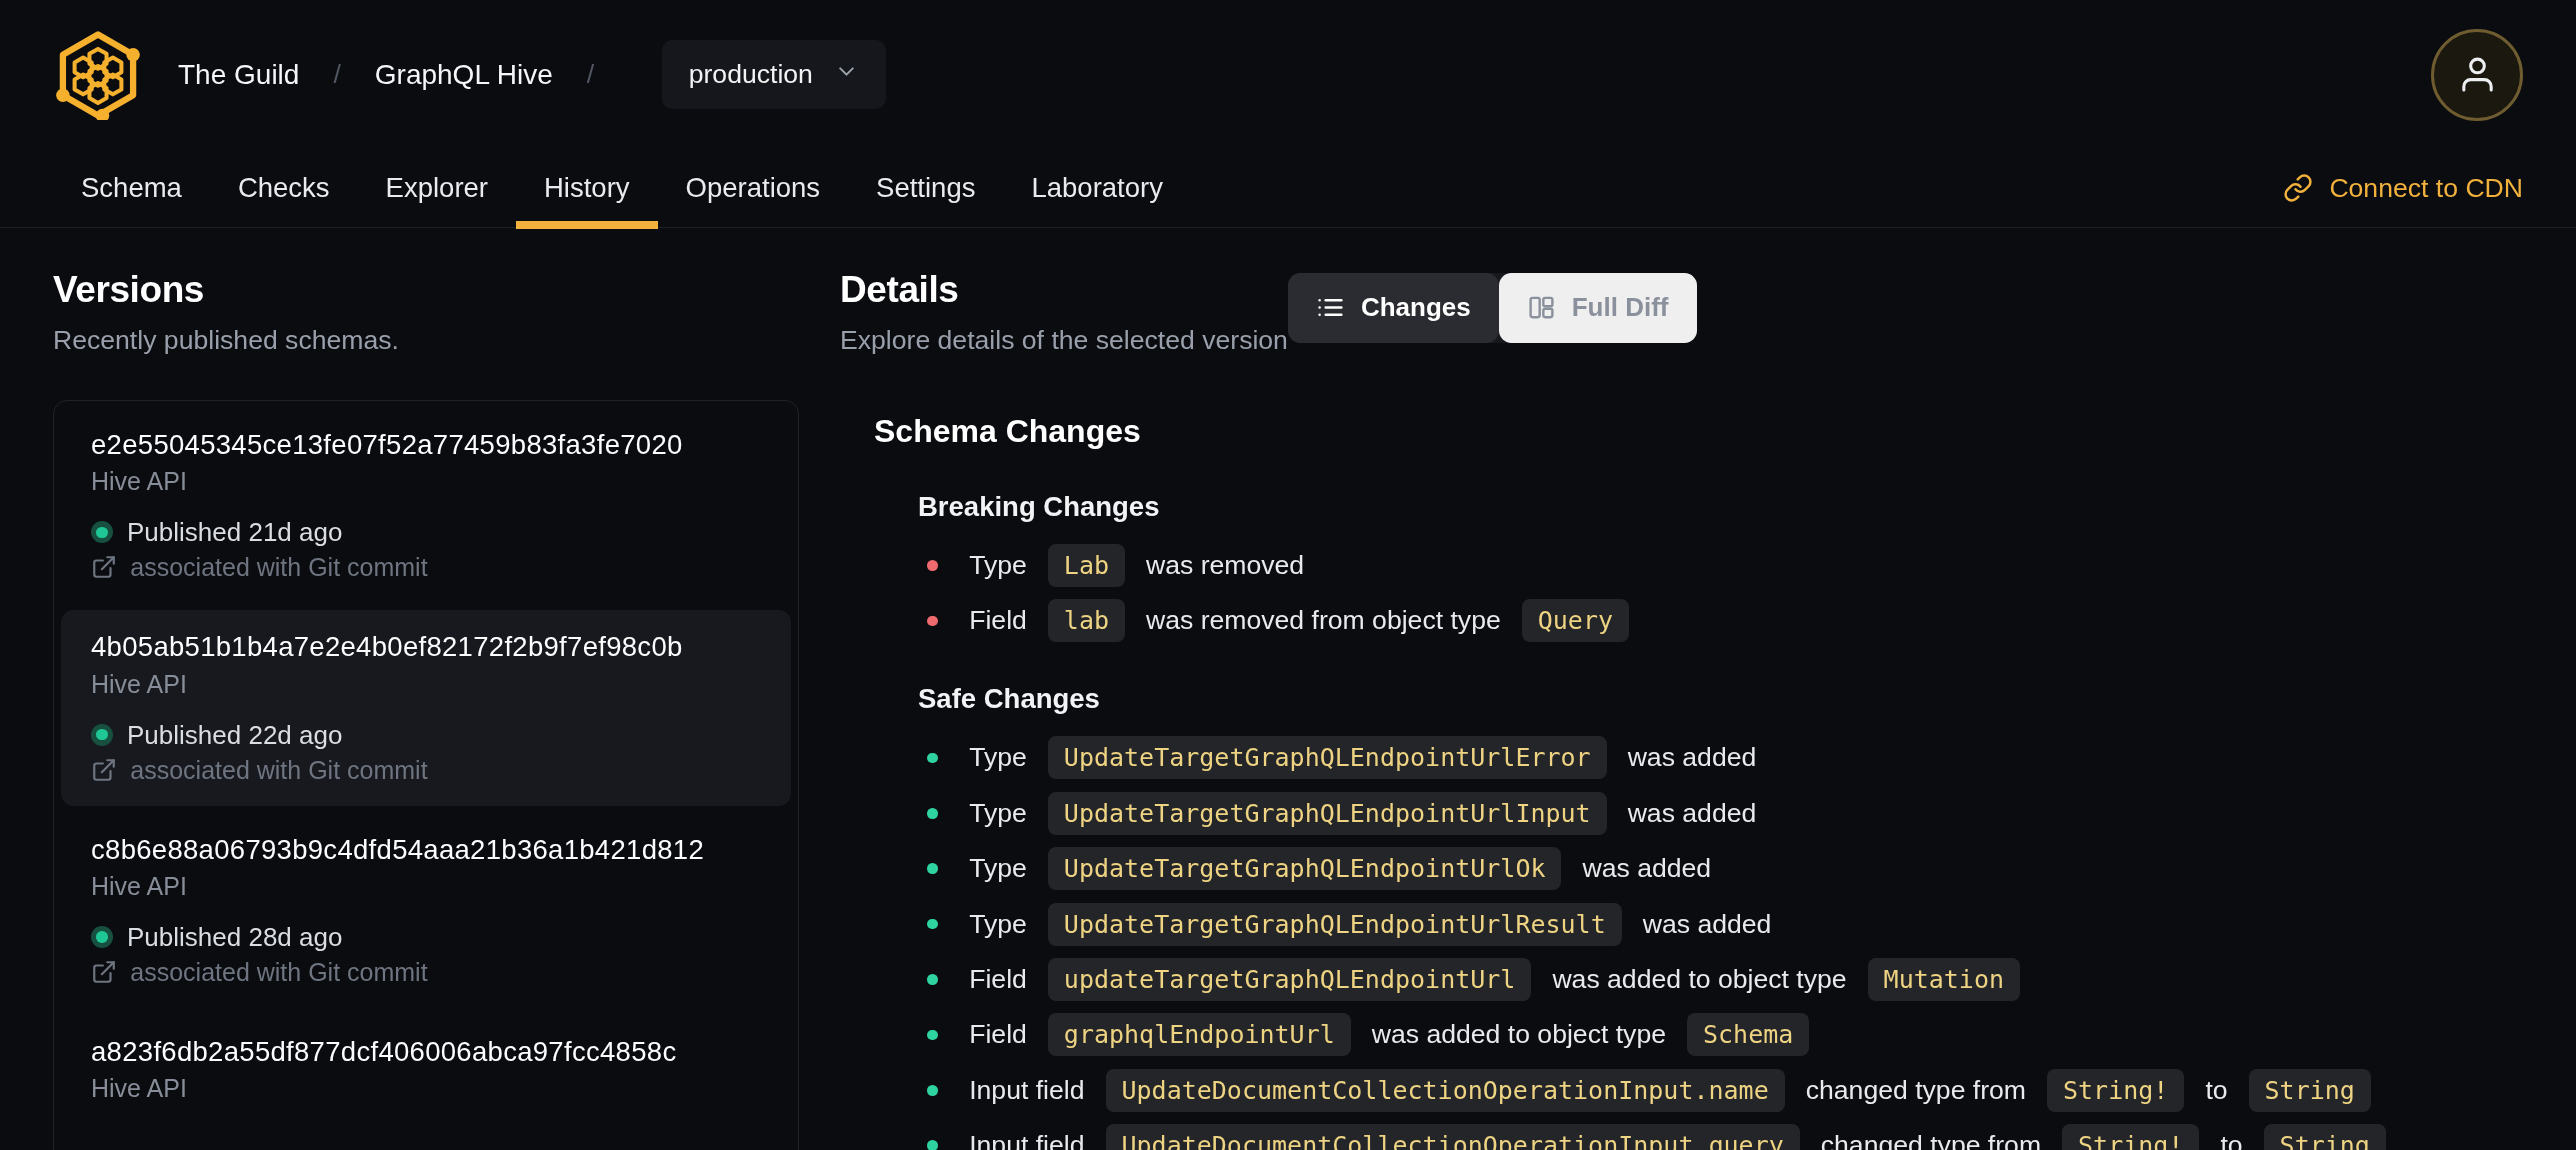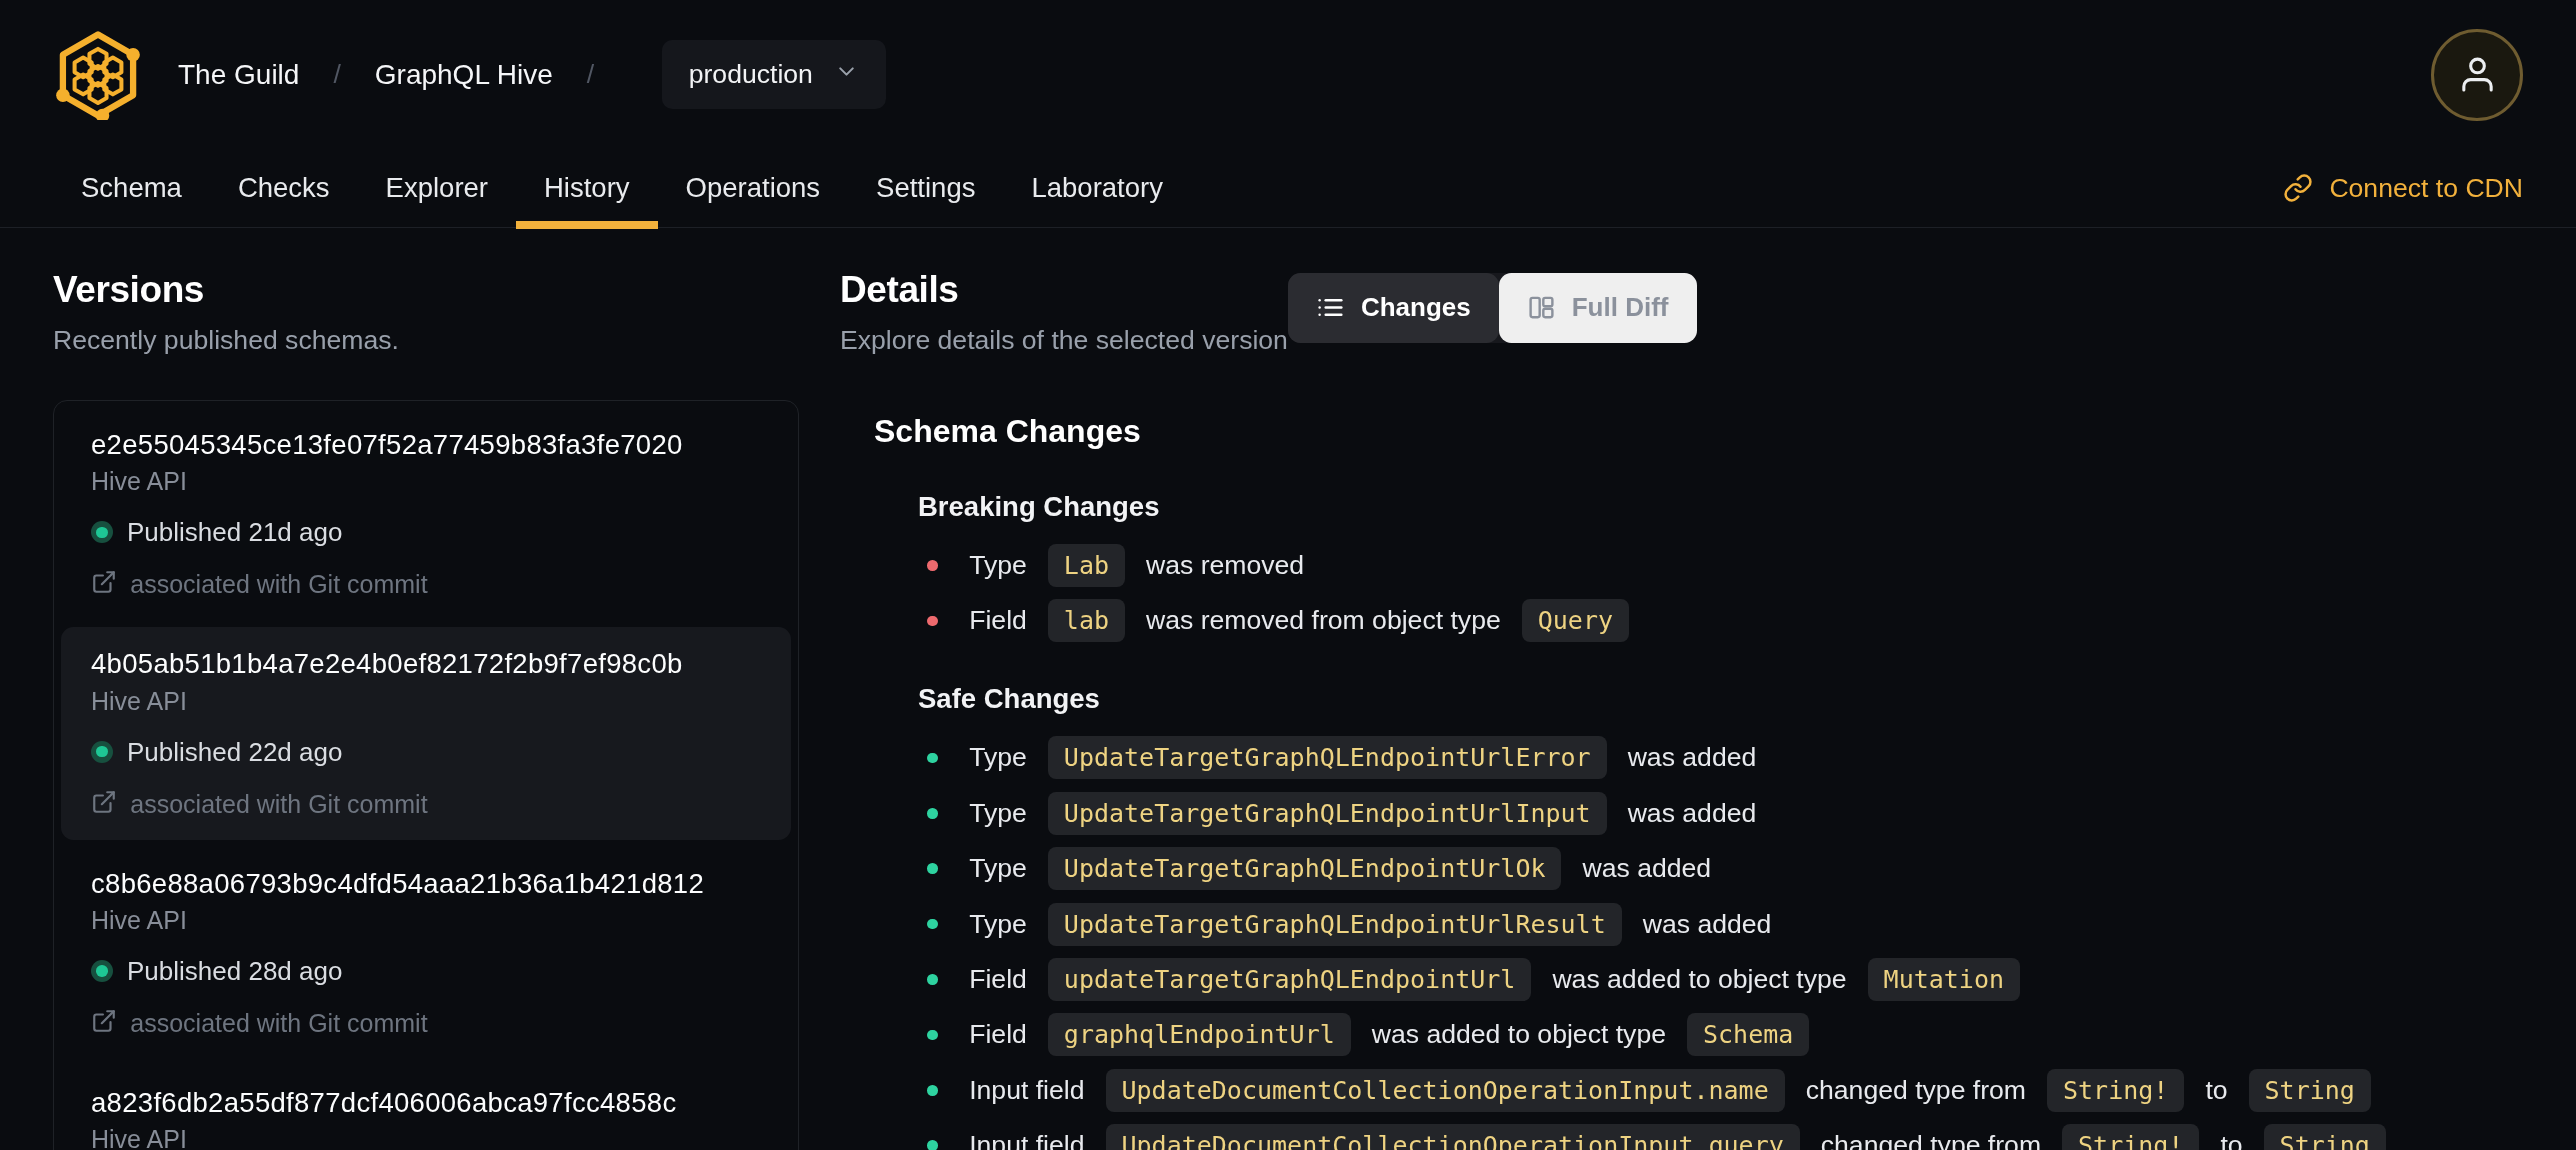--- a/index.html
+++ b/index.html
@@ -41,21 +41,21 @@
     height:895px; padding:0; overflow:hidden; }
   .version-card { margin:7px; border-radius:12.4px; padding:21px 30px; cursor:pointer; }
   .version-card.selected { background:#17191e; }
   .v-hash { font-size:27.5px; font-weight:500; color:#fcfdfe; line-height:32px; letter-spacing:0.3px; }
   .v-service { margin-top:5.3px; font-size:25px; color:#888e99; line-height:30px; }
   .v-status { margin-top:21px; display:flex; align-items:center; gap:14px;
     font-size:26px; color:#dadde2; line-height:30px; }
   .dot { width:22px; height:22px; border-radius:50%; background:#17503f;
     display:flex; align-items:center; justify-content:center; flex:none; }
   .dot i { width:11.5px; height:11.5px; border-radius:50%; background:#1ec795; }
-  .v-git { margin-top:22px; display:flex; align-items:flex-start; gap:13.3px;
+  .v-git { margin-top:5px; display:flex; align-items:center; gap:13.3px;
     font-size:25px; color:#6e7580; line-height:30px; cursor:pointer; }
   .v-git svg { width:26px; height:26px; stroke:#6e7580; flex:none; }
 
   .details-col { flex:1; min-width:0; }
   .details-header { display:flex; justify-content:flex-start; align-items:flex-start; }
 
   .toggle-group { display:flex; background:#17181d; border-radius:12.4px; margin-top:3.5px; }
   .toggle-btn { display:flex; align-items:center; gap:16px; padding:19.5px 28px;
     border-radius:12.4px; font-size:26px; font-weight:600; color:#8b919c; cursor:pointer; }
   .toggle-btn.active { background:#2b2c31; color:#ffffff; }

